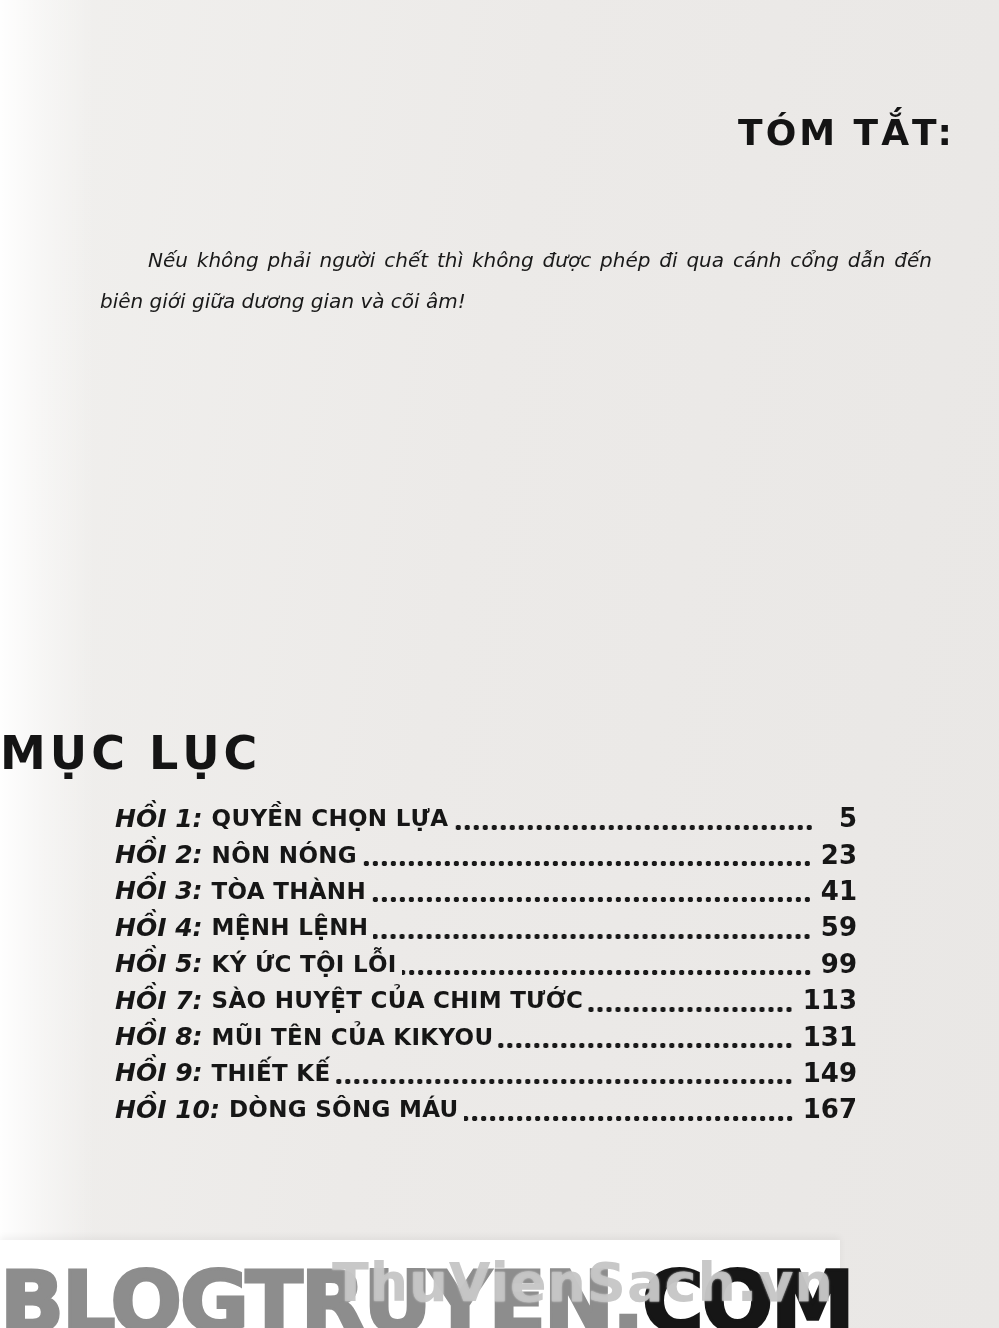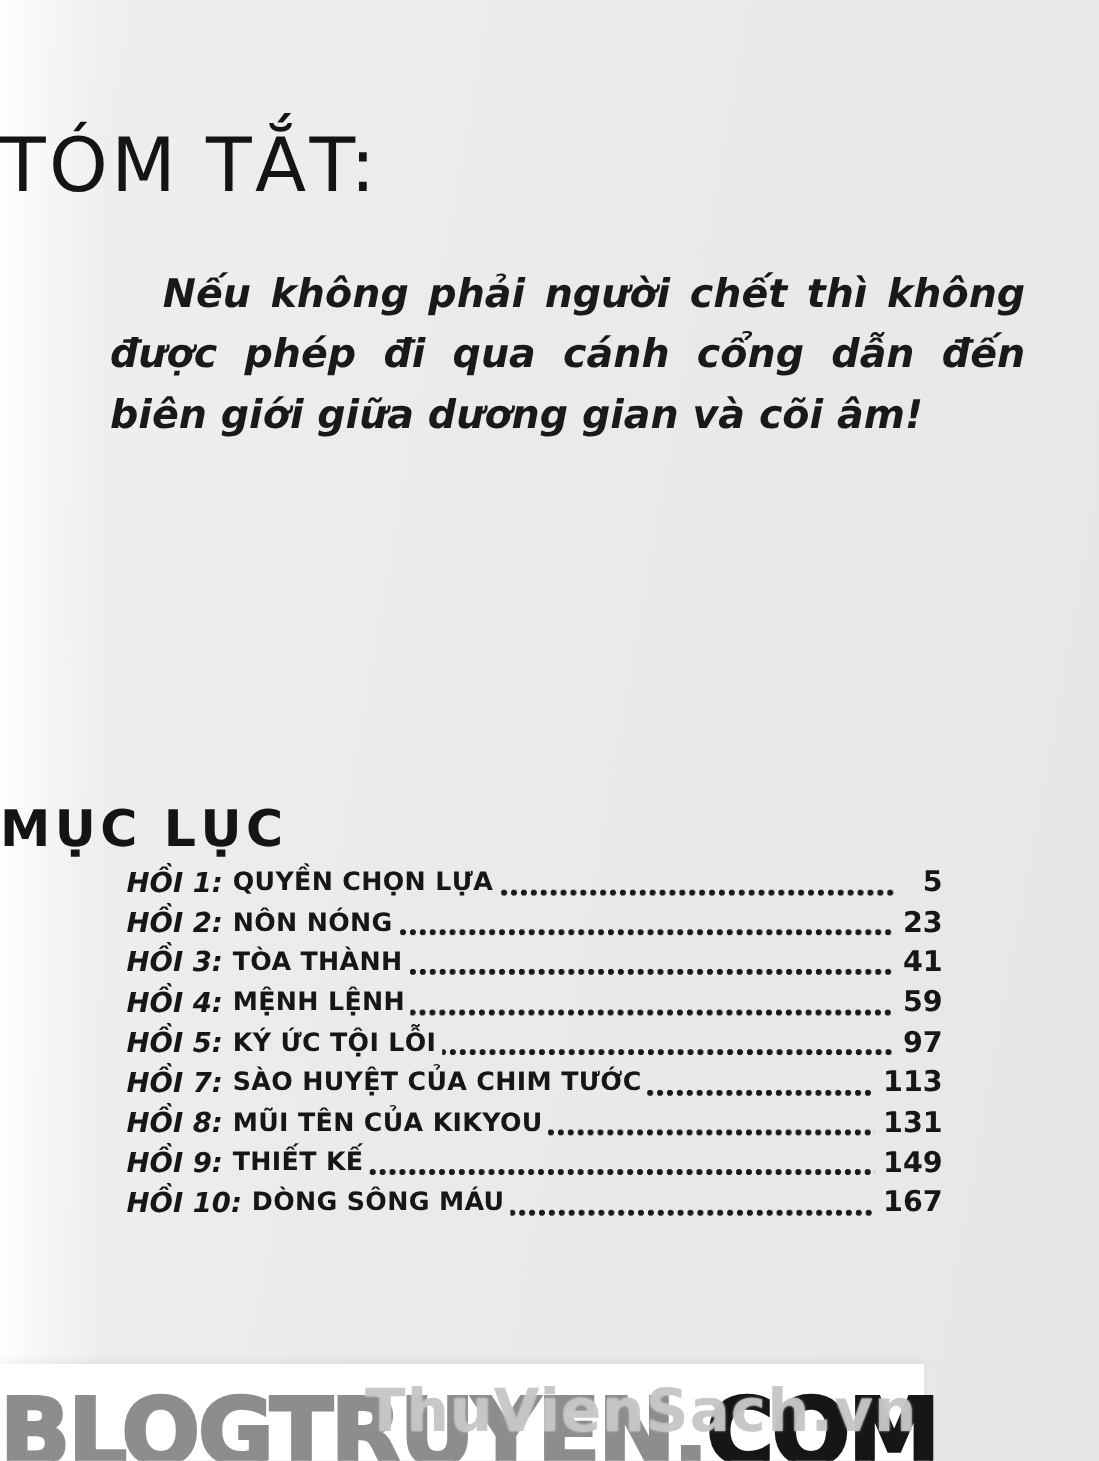--- a/index.html
+++ b/index.html
@@ -16,40 +16,40 @@
     background: linear-gradient(100deg, #f1f0ee 0%, #eceae8 45%, #e9e7e5 100%);
   }
   .left-light {
     position: absolute; left: 0; top: 0;
     width: 95px; height: 1240px;
     background: linear-gradient(90deg, rgba(255,255,255,0.95) 0%, rgba(255,255,255,0.45) 45%, rgba(255,255,255,0) 100%);
     pointer-events: none;
   }
   .summary-title {
     position: absolute; top: 112px; left: 0; width: 955px;
-    text-align: left;
-    font-size: 68px; font-weight: normal; letter-spacing: 3px;
+    text-align: right;
+    font-size: 36px; font-weight: bold; letter-spacing: 3px;
     color: #141414;
   }
   .summary-body {
     position: absolute; top: 240px; left: 100px; width: 832px;
-    font-size: 36px; line-height: 55px;
-    font-weight: bold; font-style: italic;
+    font-size: 20px; line-height: 41px;
+    font-weight: normal; font-style: italic;
     text-align: justify;
     color: #191919;
   }
   .summary-body p { margin: 0; text-indent: 48px; }
   .toc-title {
     position: absolute; top: 726px; left: 0; width: 945px;
     text-align: left;
     font-size: 46px; font-weight: bold; letter-spacing: 4px;
     color: #141414;
   }
   .toc {
-    position: absolute; top: 784px; left: 115px; width: 742px;
+    position: absolute; top: 800px; left: 115px; width: 742px;
     display: flex; flex-direction: column;
   }
   .toc-row {
     display: flex; align-items: center;
     height: 36.4px;
     font-weight: bold;
     color: #161616;
   }
   .toc-chapter {
     font-style: italic;
@@ -137,21 +137,21 @@
     <div class="toc-row">
       <span class="toc-chapter">HỒI 4:</span>
       <span class="toc-name">MỆNH LỆNH</span>
       <span class="toc-leader"></span>
       <span class="toc-page">59</span>
     </div>
     <div class="toc-row">
       <span class="toc-chapter">HỒI 5:</span>
       <span class="toc-name">KÝ ỨC TỘI LỖI</span>
       <span class="toc-leader"></span>
-      <span class="toc-page">97</span>
+      <span class="toc-page">99</span>
     </div>
     <div class="toc-row">
       <span class="toc-chapter">HỒI 7:</span>
       <span class="toc-name">SÀO HUYỆT CỦA CHIM TƯỚC</span>
       <span class="toc-leader"></span>
       <span class="toc-page">113</span>
     </div>
     <div class="toc-row">
       <span class="toc-chapter">HỒI 8:</span>
       <span class="toc-name">MŨI TÊN CỦA KIKYOU</span>

